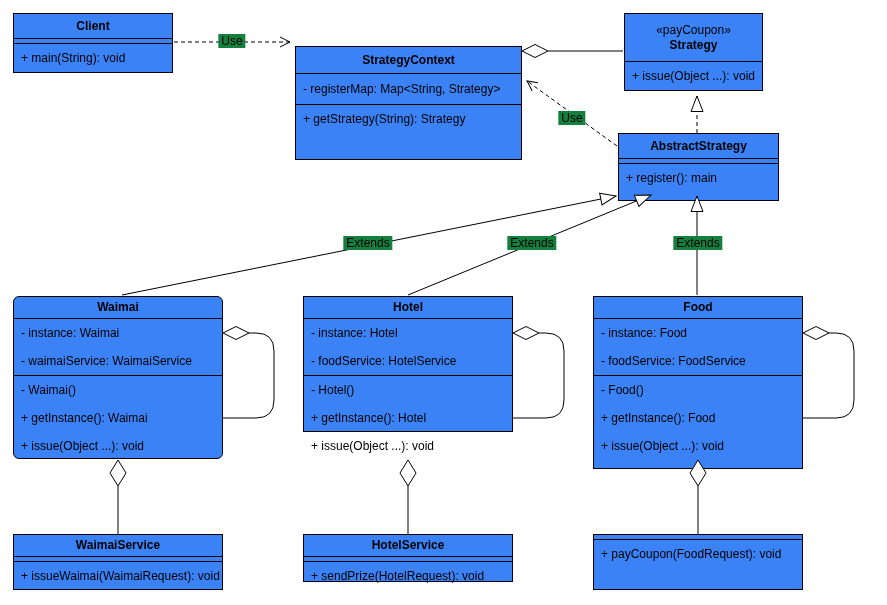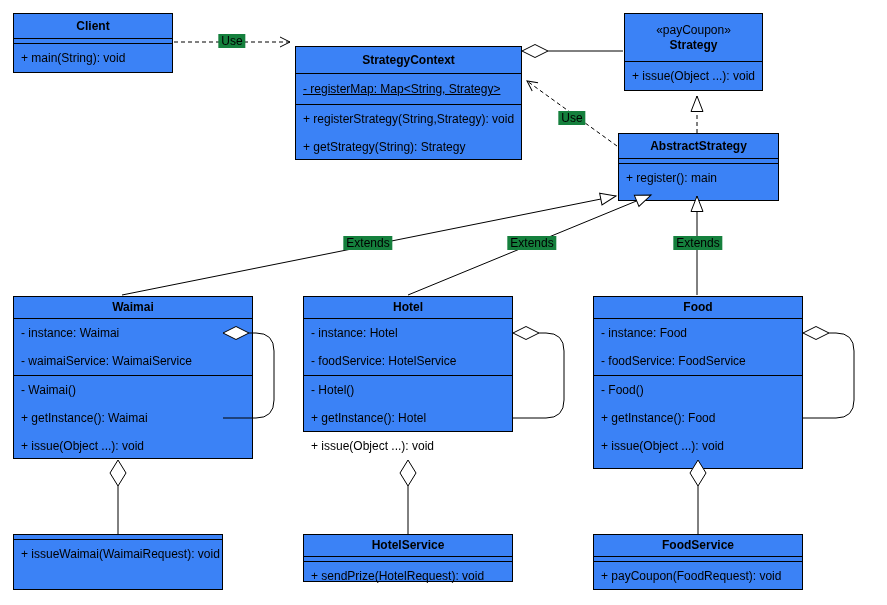--- a/index.html
+++ b/index.html
@@ -39,25 +39,24 @@
   <div class="uml-box" style="left:13px;top:13px;width:160px;height:60px;">
     <div class="uml-title" style="height:24px;">Client</div>
     <div class="uml-strip"></div>
     <div class="uml-compartment">
       <div class="uml-member">+ main(String): void</div>
     </div>
   </div>
 
   <div class="uml-box" style="left:295px;top:2px;width:227px;height:114px;margin-top:44px;">
     <div class="uml-title" style="height:26px;">StrategyContext</div>
-    <div class="uml-compartment bordered" style="padding:1px 0;text-decoration:underline;">
+    <div class="uml-compartment bordered" style="padding:1px 0;">
       <div class="uml-member">- registerMap: Map&lt;String, Strategy&gt;</div>
     </div>
     <div class="uml-compartment">
-      <div class="uml-member">+ registerStrategy(String,Strategy): void</div>
       <div class="uml-member">+ getStrategy(String): Strategy</div>
     </div>
   </div>
 
   <div class="uml-box" style="left:624px;top:13px;width:139px;height:78px;">
     <div class="uml-title" style="height:47px;">
       <div class="uml-stereo">«payCoupon»</div>
       <div>Strategy</div>
     </div>
     <div class="uml-compartment">
@@ -66,21 +65,21 @@
   </div>
 
   <div class="uml-box" style="left:618px;top:133px;width:161px;height:68px;">
     <div class="uml-title" style="height:24px;">AbstractStrategy</div>
     <div class="uml-strip"></div>
     <div class="uml-compartment">
       <div class="uml-member">+ register(): main</div>
     </div>
   </div>
 
-  <div class="uml-box" style="left:13px;top:296px;width:240px;height:163px;">
+  <div class="uml-box" style="left:13px;top:296px;width:210px;height:163px;border-radius:6px;">
     <div class="uml-title" style="height:21px;">Waimai</div>
     <div class="uml-compartment bordered">
       <div class="uml-member">- instance: Waimai</div>
       <div class="uml-member">- waimaiService: WaimaiService</div>
     </div>
     <div class="uml-compartment">
       <div class="uml-member">- Waimai()</div>
       <div class="uml-member">+ getInstance(): Waimai</div>
       <div class="uml-member">+ issue(Object ...): void</div>
     </div>
@@ -106,36 +105,36 @@
       <div class="uml-member">- foodService: FoodService</div>
     </div>
     <div class="uml-compartment">
       <div class="uml-member">- Food()</div>
       <div class="uml-member">+ getInstance(): Food</div>
       <div class="uml-member">+ issue(Object ...): void</div>
     </div>
   </div>
 
   <div class="uml-box" style="left:13px;top:534px;width:210px;height:56px;">
+    <div class="uml-title" style="height:21px;">WaimaiService</div>
     <div class="uml-strip"></div>
     <div class="uml-compartment">
       <div class="uml-member">+ issueWaimai(WaimaiRequest): void</div>
     </div>
   </div>
 
   <div class="uml-box" style="left:303px;top:534px;width:210px;height:48px;">
     <div class="uml-title" style="height:21px;">HotelService</div>
     <div class="uml-strip"></div>
     <div class="uml-compartment">
       <div class="uml-member">+ sendPrize(HotelRequest): void</div>
     </div>
   </div>
 
   <div class="uml-box" style="left:593px;top:534px;width:210px;height:56px;">
-    <div class="uml-title" style="height:21px;">FoodService</div>
     <div class="uml-strip"></div>
     <div class="uml-compartment">
       <div class="uml-member">+ payCoupon(FoodRequest): void</div>
     </div>
   </div>
 
   <svg class="edges" viewBox="0 0 887 605" fill="none" stroke="#000000" stroke-width="1">
     <defs>
       <marker id="openArrow" markerWidth="12" markerHeight="12" refX="11" refY="6" orient="auto" markerUnits="userSpaceOnUse">
         <path d="M1,1 L11,6 L1,11" fill="none" stroke="#000000" stroke-width="1"></path>

